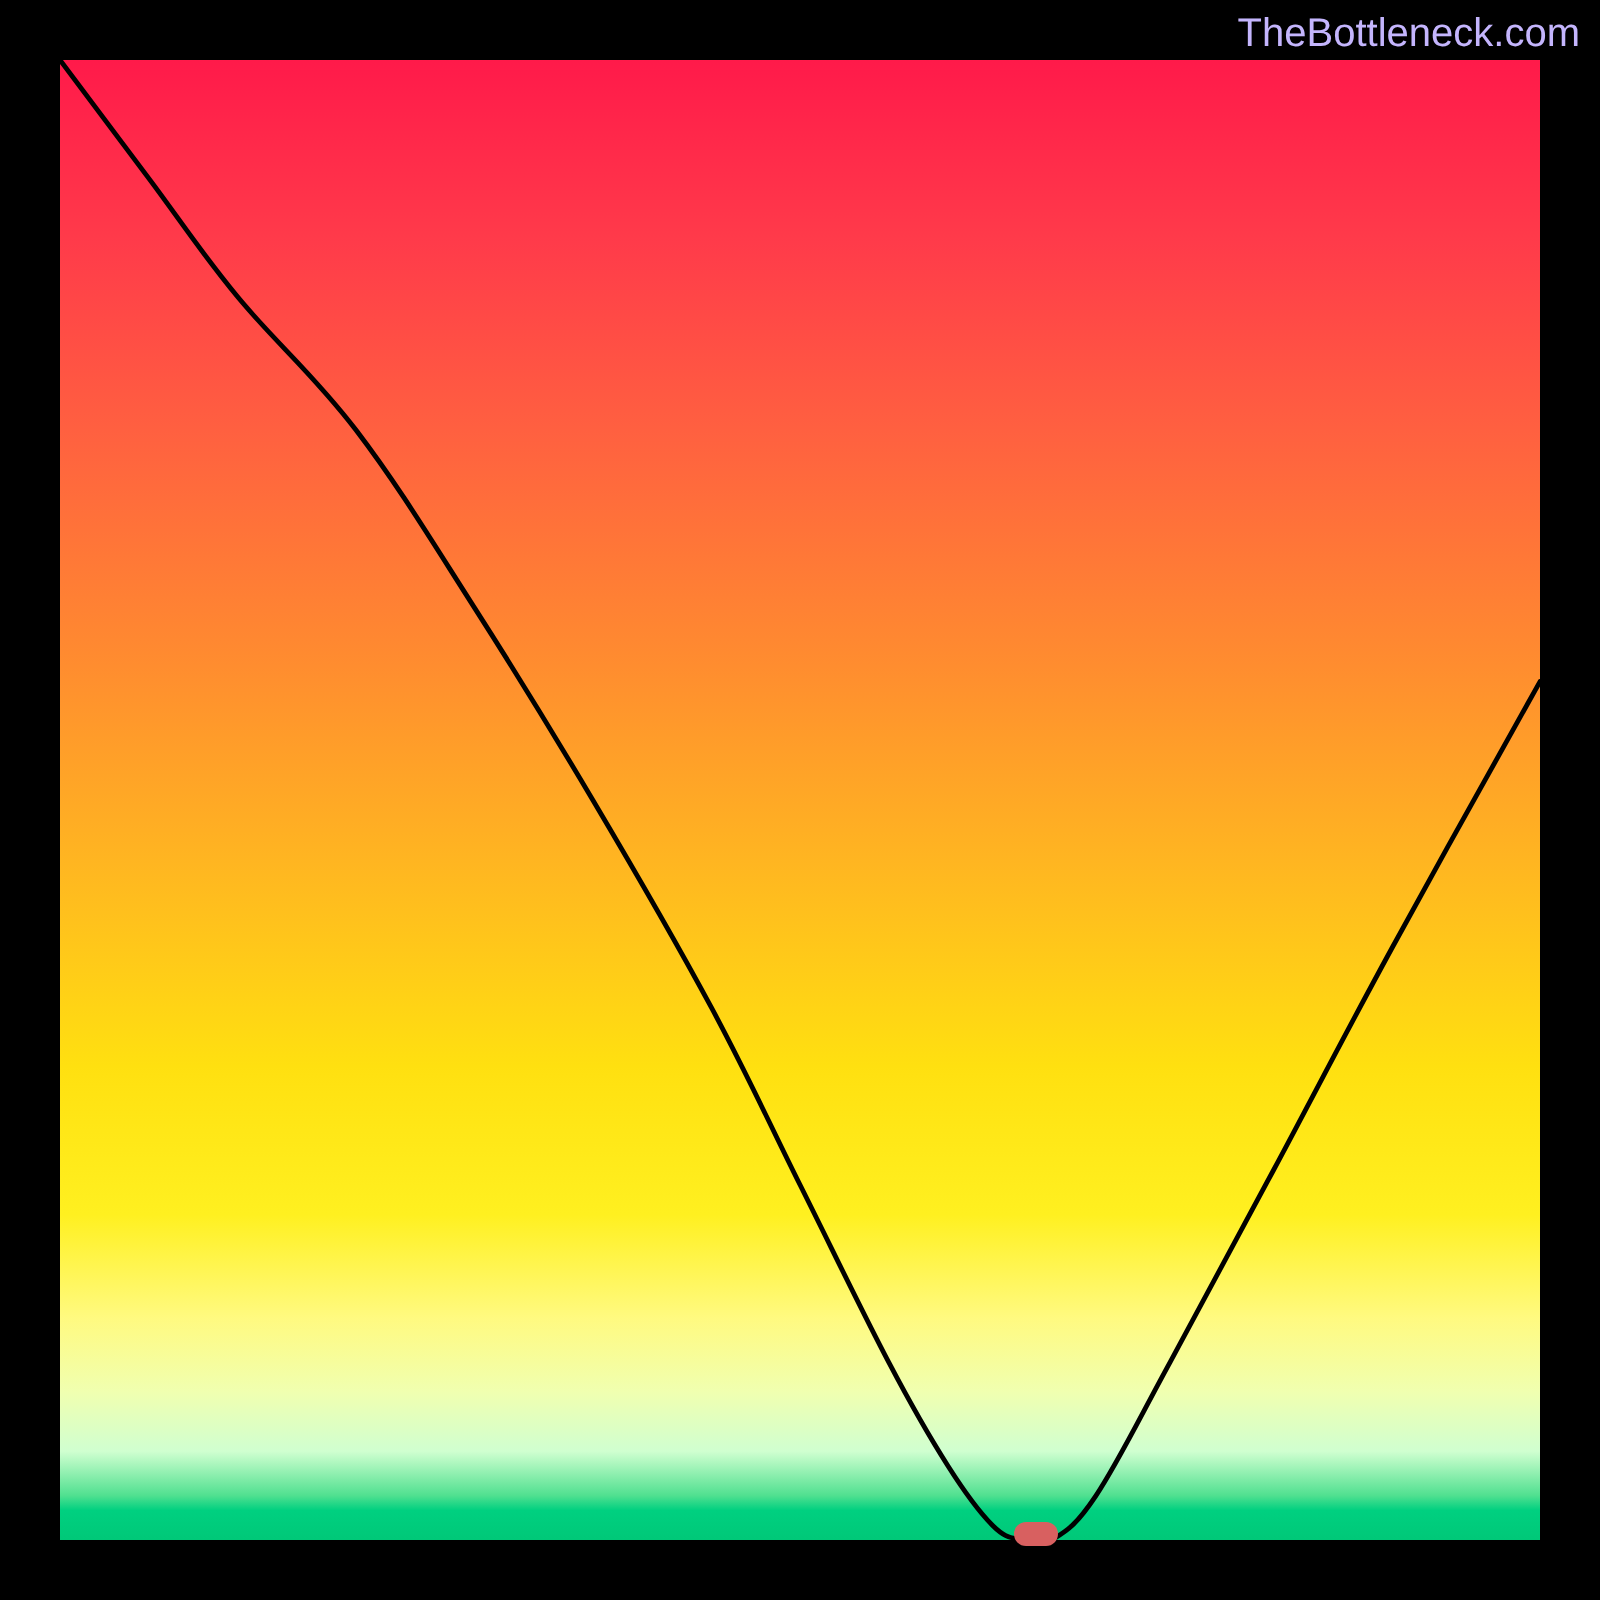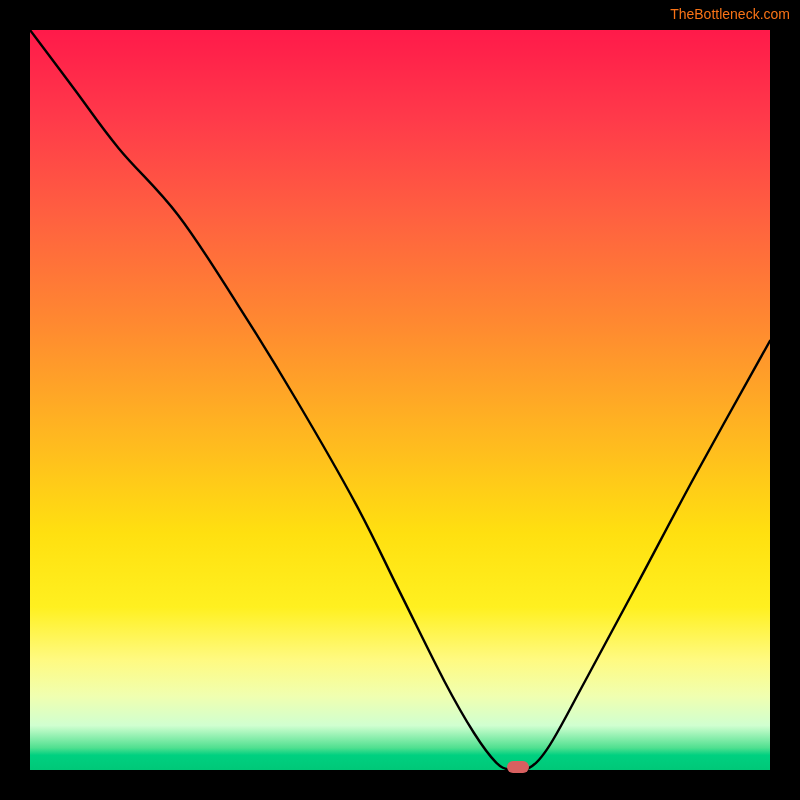--- a/index.html
+++ b/index.html
@@ -38,22 +38,22 @@
       #50e090 97%,
       #00d080 98%,
       #00c878 100%
     );
   }
   .watermark {
     position: absolute;
     top: 6px;
     right: 10px;
     font-family: Arial, Helvetica, sans-serif;
-    font-size: 14px;
-    color: #f97316;
+    font-size: 20px;
+    color: #c4b5fd;
     font-weight: normal;
     letter-spacing: 0px;
   }
   .curve-svg {
     position: absolute;
     left: 30px;
     top: 30px;
     width: 740px;
     height: 740px;
   }

